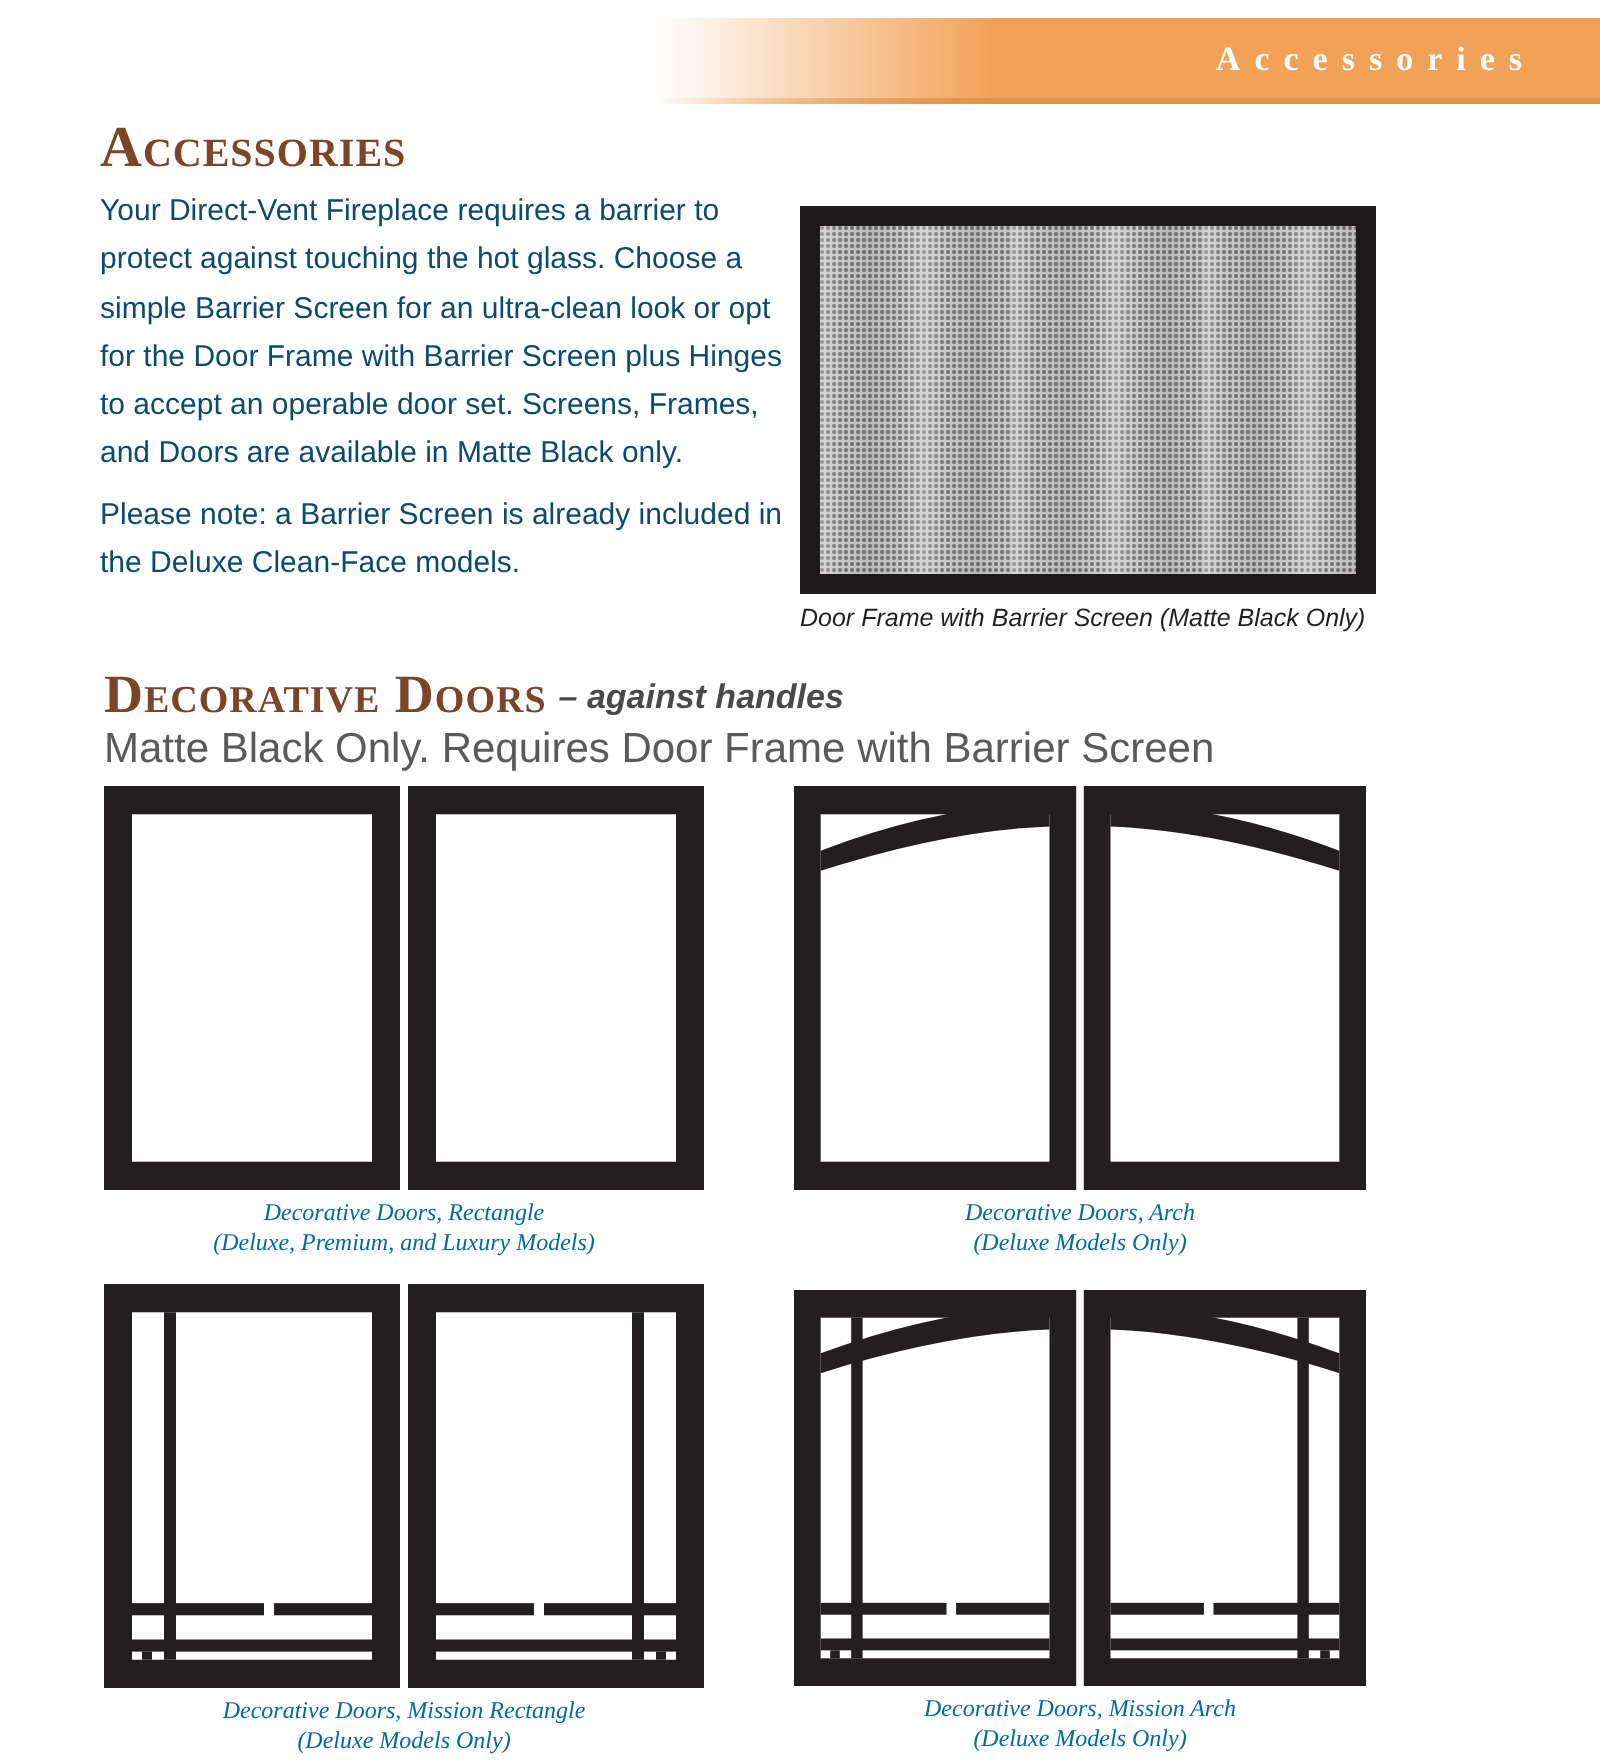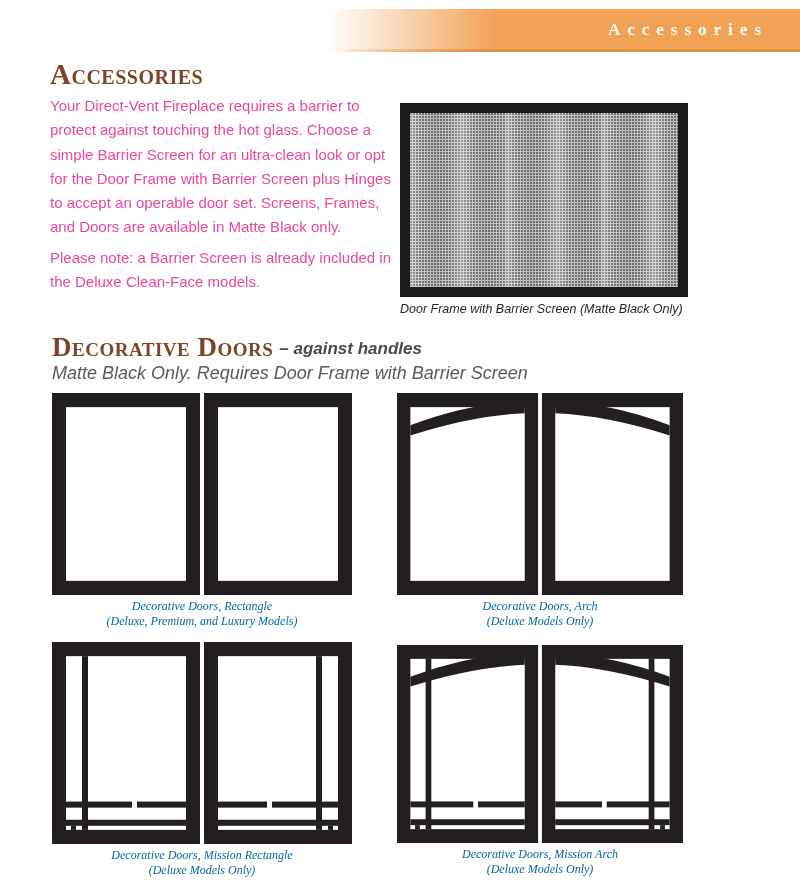--- a/index.html
+++ b/index.html
@@ -28,26 +28,26 @@
   }
   #intro-heading{position:absolute;left:50px;top:58px;font-size:29px;}
   #doorframe-heading{position:absolute;left:398px;top:61px;font-size:23px;}
   #decorative-heading{position:absolute;left:52px;top:332px;font-size:27px;white-space:nowrap;}
   #decorative-heading .suffix{
     font-family:"Liberation Sans",sans-serif;font-variant:normal;font-style:italic;
     font-weight:bold;font-size:17px;color:#4a4a4a;letter-spacing:0;margin-left:6px;
     vertical-align:2px;
   }
   .decorative-subtitle{
-    position:absolute;left:52px;top:363px;font-style:italic;font-size:18px;color:#5a5a5a;
+    position:absolute;left:52px;top:363px;font-size:21px;color:#5a5a5a;
   }
   
   .intro-para{
     position:absolute;left:50px;width:352px;margin:0;
-    font-size:15px;line-height:24.3px;color:#ec4899;
+    font-size:15px;line-height:24.3px;color:#0c4a6e;
   }
   #intro-para-1{top:94px;}
   #intro-para-2{top:246px;}
   
   .screen-photo{
     position:absolute;left:400px;top:103px;width:268px;height:174px;
     border:10px solid #1e1a1b;background:#1e1a1b;
   }
   .mesh{
     position:absolute;left:0;top:0;right:0;bottom:0;

